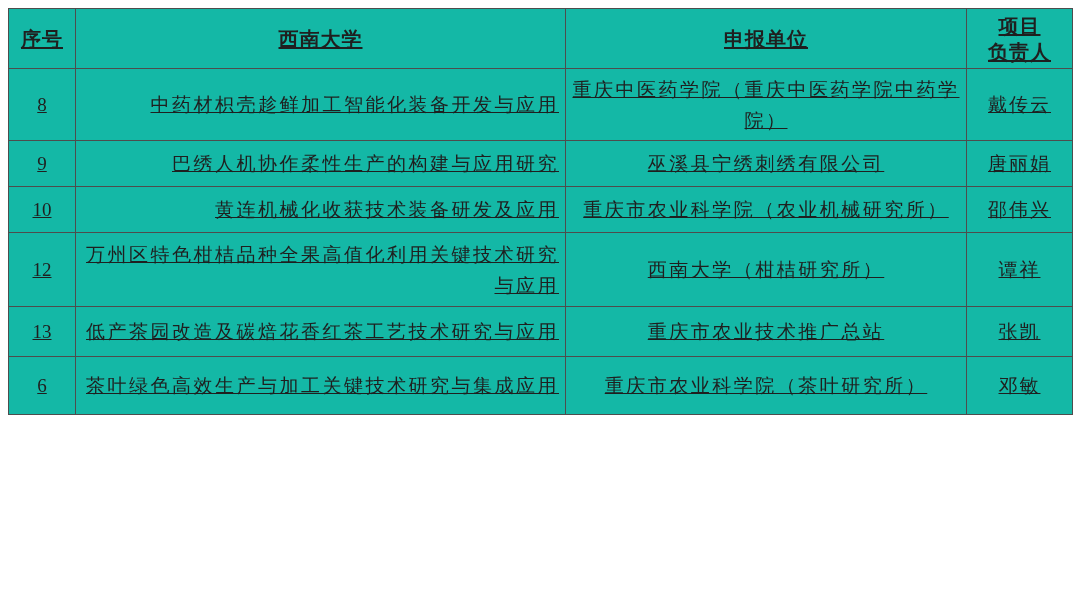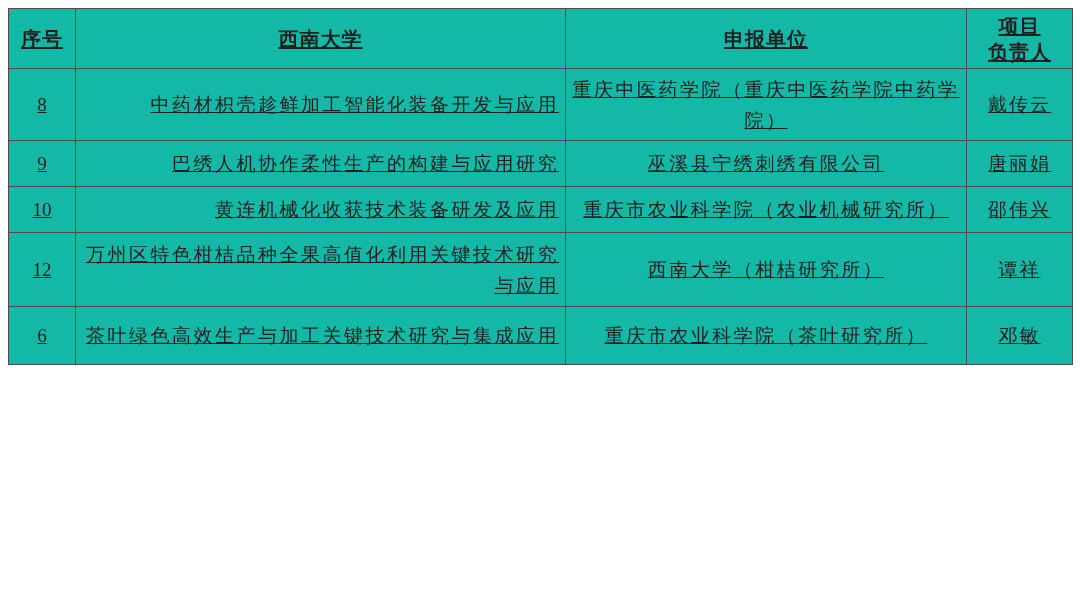--- a/index.html
+++ b/index.html
@@ -80,20 +80,26 @@
     <td class="cell-project">黄连机械化收获技术装备研发及应用</td>
     <td class="cell-unit">重庆市农业科学院（农业机械研究所）</td>
     <td class="cell-leader">邵伟兴</td>
   </tr>
         <tr style="height: 74px; margin-left: 9px;">
     <td class="cell-serial">12</td>
     <td class="cell-project">万州区特色柑桔品种全果高值化利用关键技术研究与应用</td>
     <td class="cell-unit">西南大学（柑桔研究所）</td>
     <td class="cell-leader">谭祥</td>
   </tr>
+        <tr style="height: 50px;">
+    <td class="cell-serial">13</td>
+    <td class="cell-project">低产茶园改造及碳焙花香红茶工艺技术研究与应用</td>
+    <td class="cell-unit">重庆市农业技术推广总站</td>
+    <td class="cell-leader">张凯</td>
+  </tr>
         <tr style="height: 58px;">
     <td class="cell-serial">6</td>
     <td class="cell-project">茶叶绿色高效生产与加工关键技术研究与集成应用</td>
     <td class="cell-unit">重庆市农业科学院（茶叶研究所）</td>
     <td class="cell-leader">邓敏</td>
   </tr>
       </tbody>
   </table>
 </div>
 

